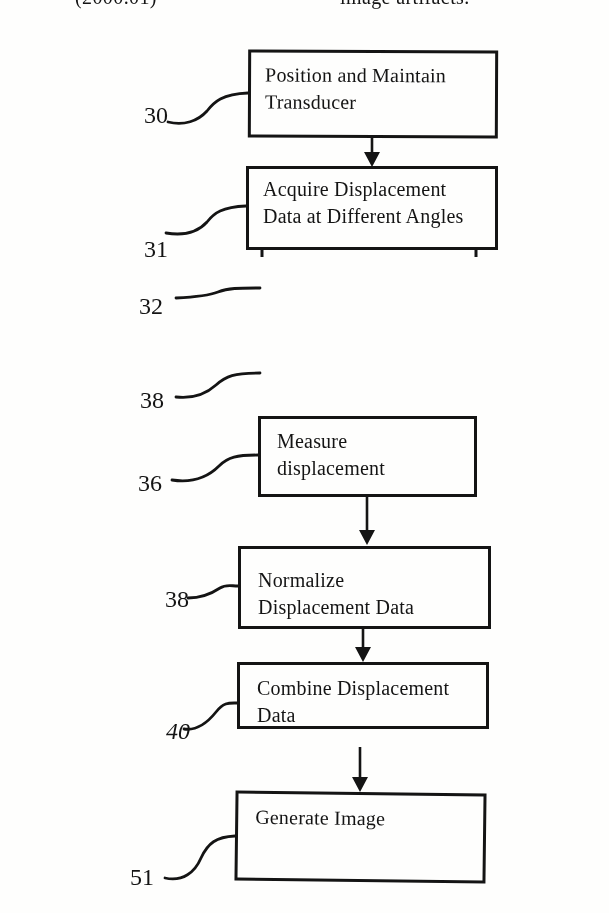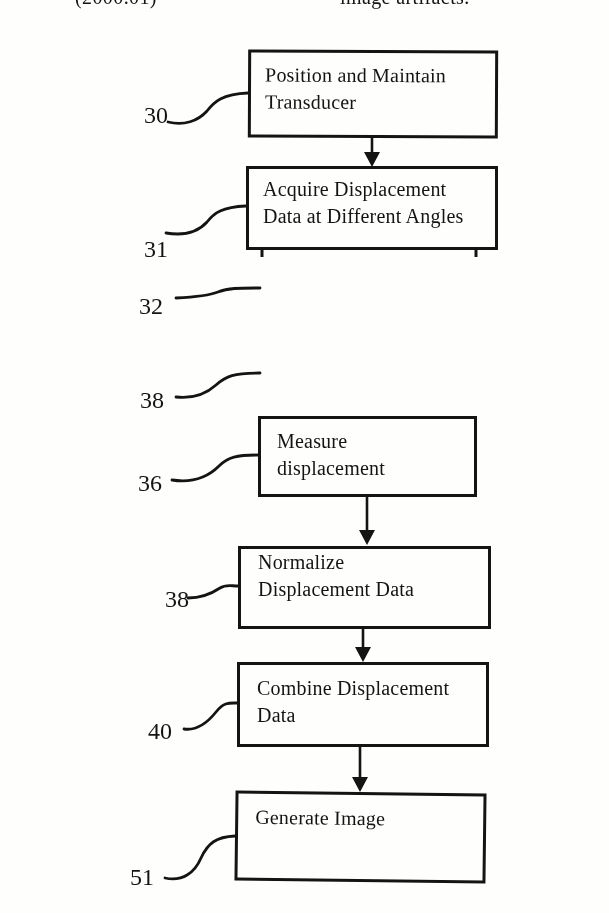--- a/index.html
+++ b/index.html
@@ -33,37 +33,37 @@
     font-size: 20px;
     line-height: 27px;
     white-space: pre-line;
     letter-spacing: 0.2px;
   }
   .box-30 { left: 248px; top:  50px; width: 250px; height: 88px; padding: 9px 8px 0 14px; transform: rotate(0.25deg); }
   .box-31 { left: 246px; top: 166px; width: 252px; height: 84px; padding: 7px 6px 0 14px; }
   .box-32 { left: 260px; top: 254px; width: 219px; height: 78px; padding: 8px 8px 0 16px; }
   .box-34 { left: 260px; top: 332px; width: 219px; height: 84px; padding: 10px 8px 0 16px; }
   .box-36 { left: 258px; top: 416px; width: 219px; height: 81px; padding: 9px 8px 12px 16px; }
-  .box-38 { left: 238px; top: 546px; width: 253px; height: 83px; padding: 0 8px 0 17px; }
-  .box-40 { left: 237px; top: 662px; width: 252px; height: 85px; padding: 10px 8px 0 17px; }
+  .box-38 { left: 238px; top: 546px; width: 253px; height: 83px; padding: 18px 8px 0 17px; }
+  .box-40 { left: 237px; top: 662px; width: 252px; height: 67px; padding: 10px 8px 0 17px; }
   .box-42 { left: 235px; top: 792px; width: 251px; height: 90px; padding: 10px 8px 0 17px; transform: rotate(0.7deg); }
 
   
   .ref-label {
     position: absolute;
     font-size: 24px;
     line-height: 26px;
   }
   .ref-30 { left: 144px; top: 102px; }
   .ref-31 { left: 144px; top: 220px; margin-top: 16px; }
   .ref-32 { left: 139px; top: 293px; }
   .ref-34 { left: 140px; top: 387px; }
   .ref-36 { left: 138px; top: 470px; text-align: right; }
   .ref-38 { left: 153px; top: 586px; margin-left: 12px; }
-  .ref-40 { left: 148px; top: 718px; }
+  .ref-40 { left: 166px; top: 718px; font-style: italic; }
   .ref-42 { left: 130px; top: 864px; }
 
   svg.overlay {
     position: absolute;
     left: 0; top: 0;
     width: 609px; height: 913px;
     color: var(--ink);
     pointer-events: none;
   }
 </style>

